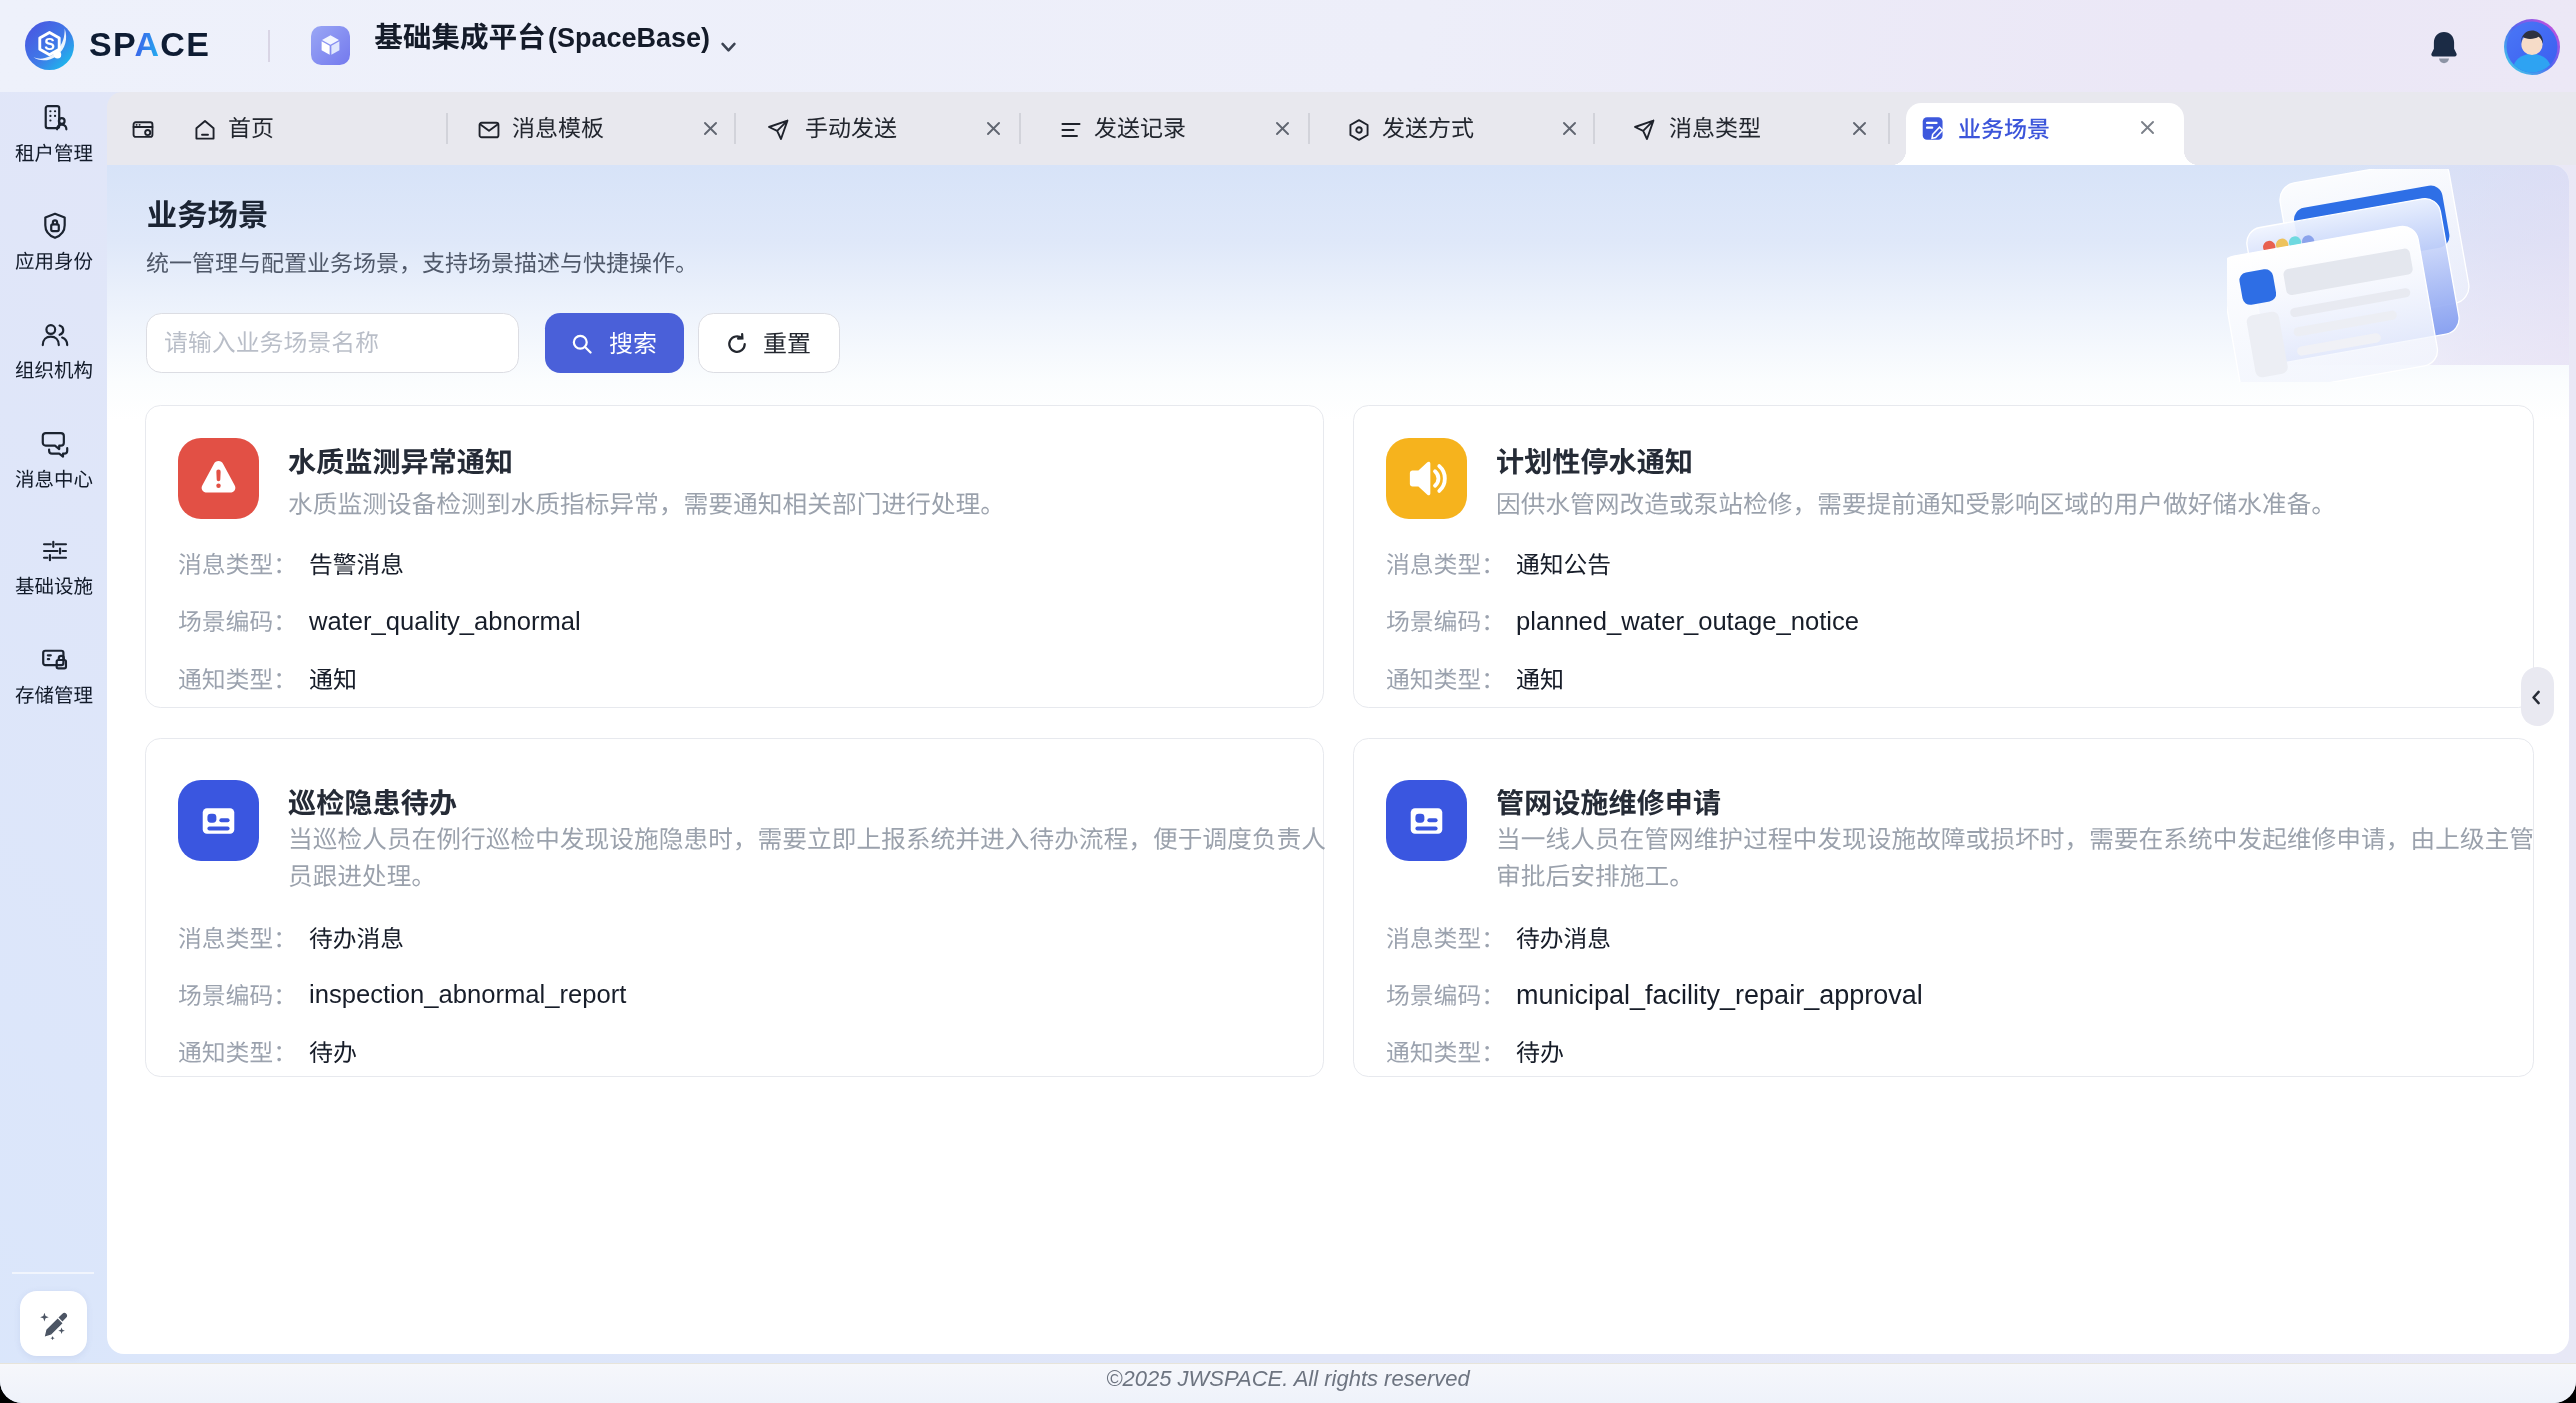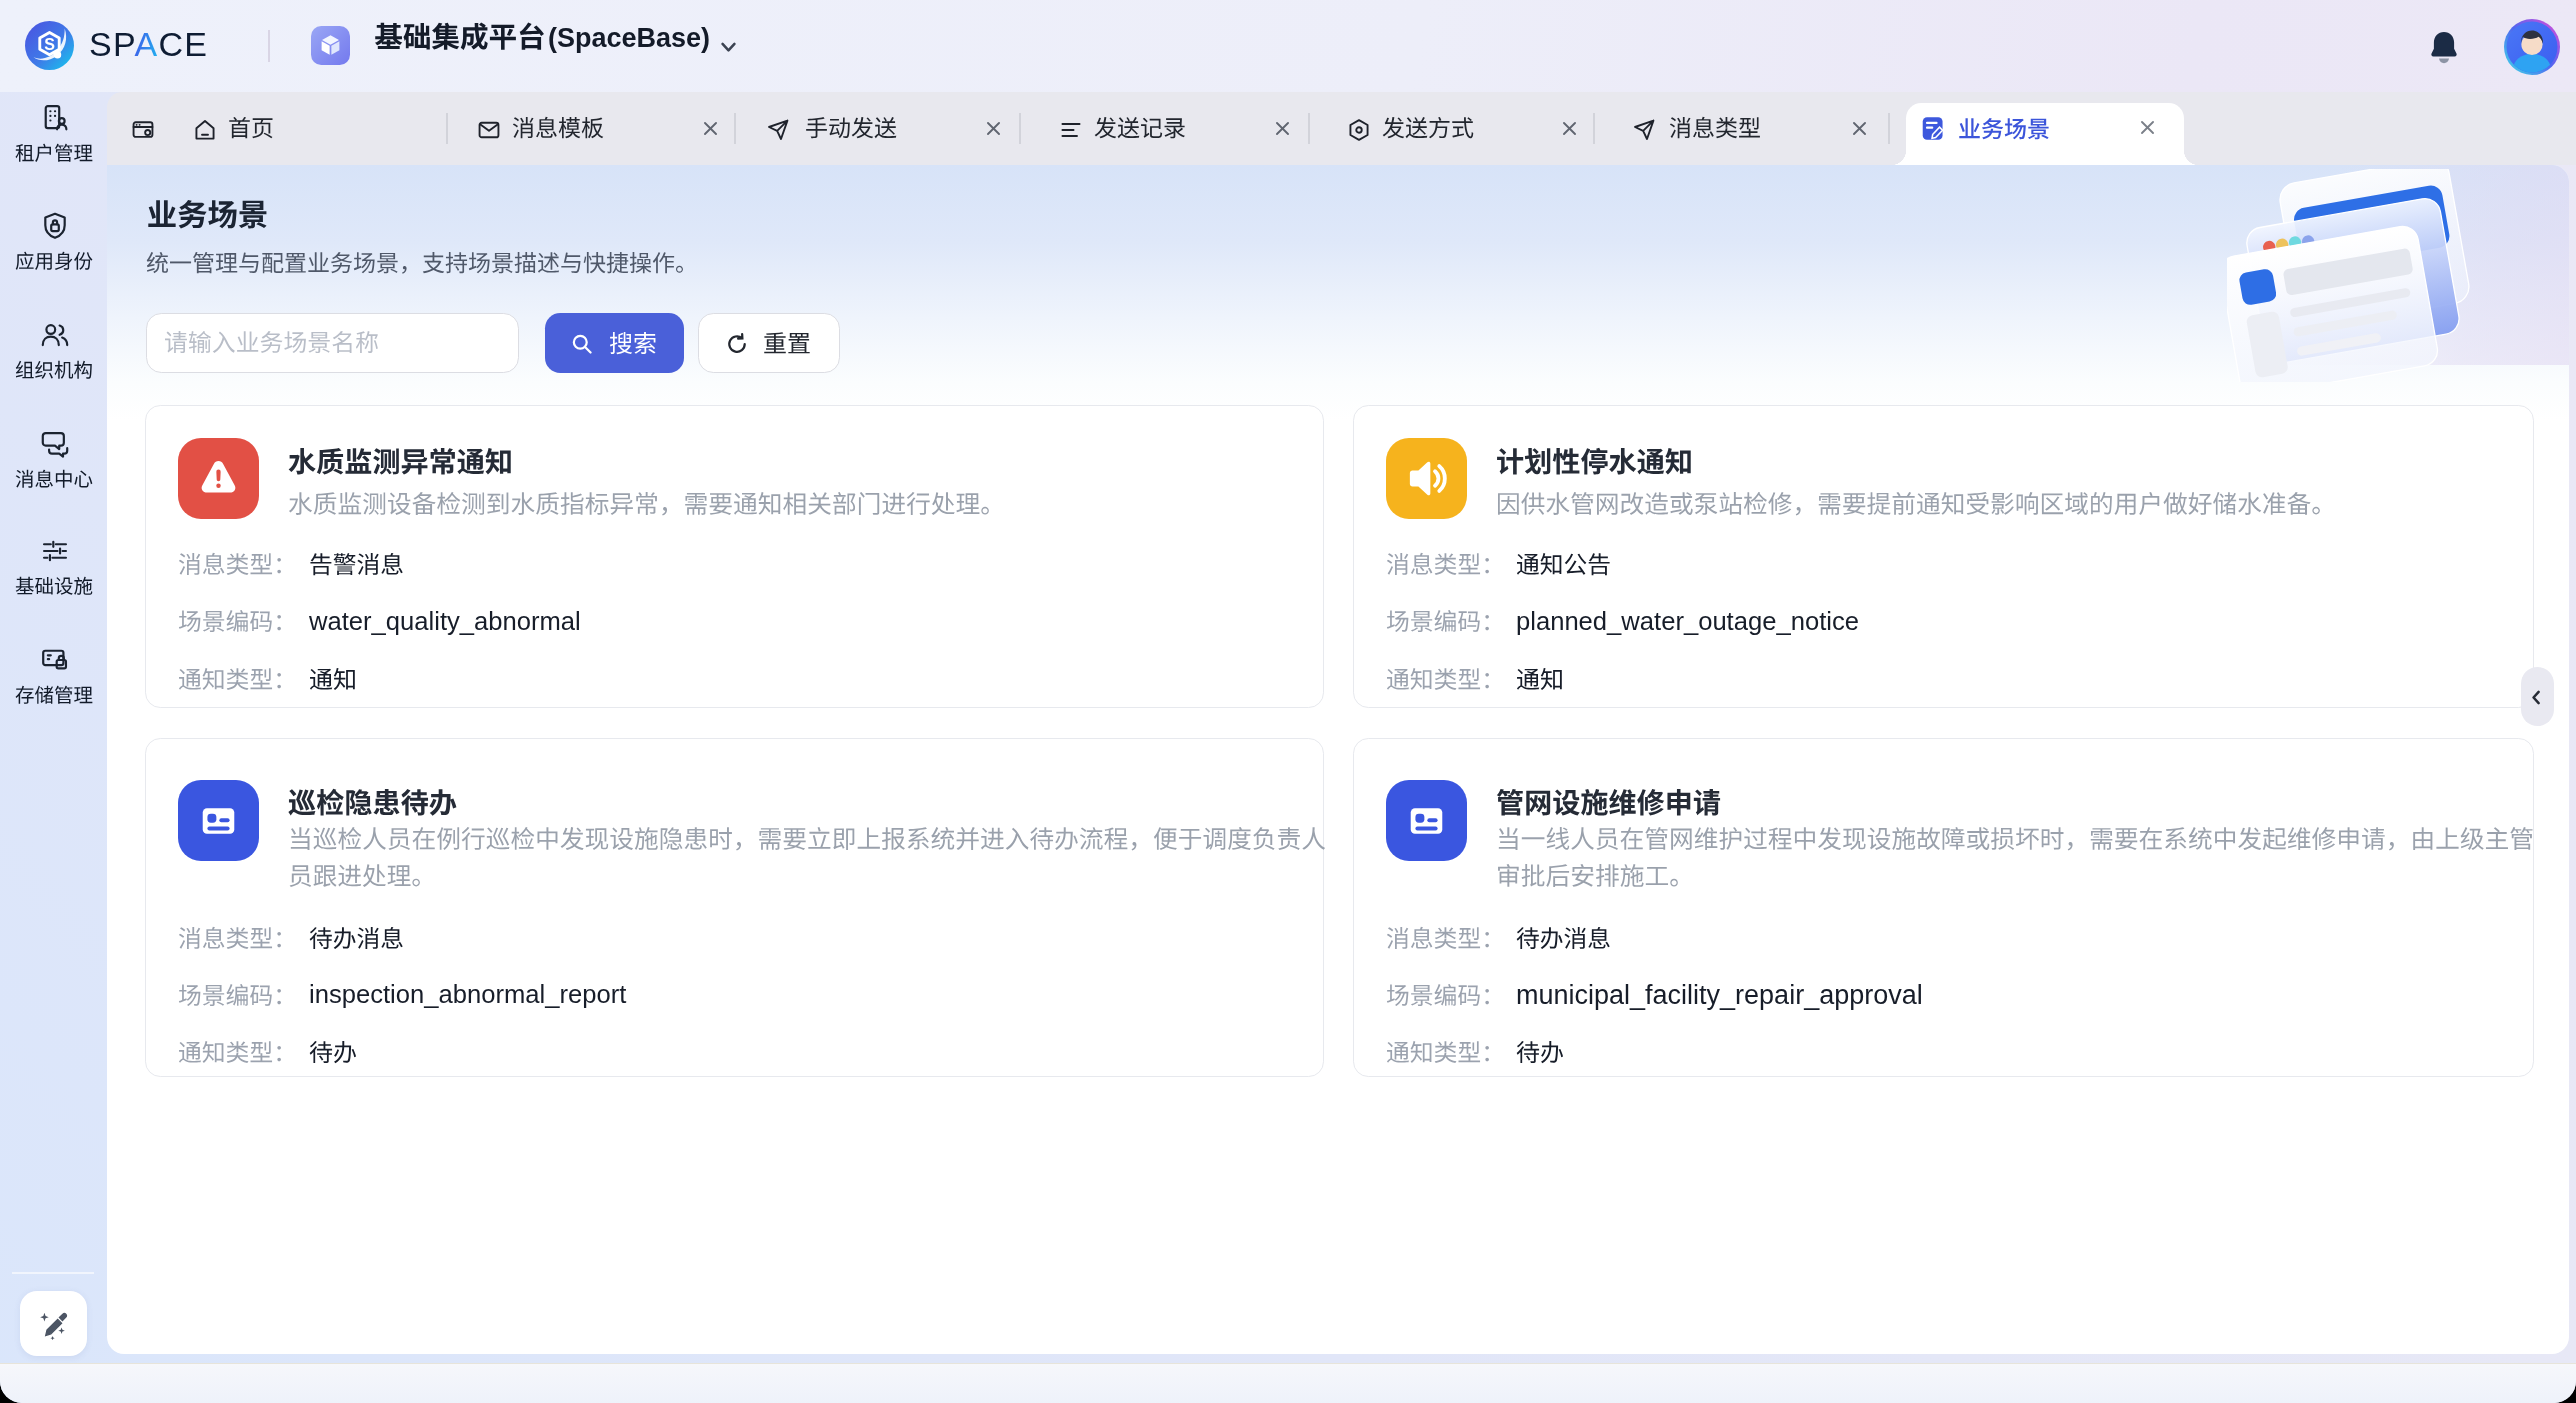--- a/index.html
+++ b/index.html
@@ -34,21 +34,21 @@
           </linearGradient>
         </defs>
 <circle cx="29" cy="29" r="29" fill="url(#lg1)"></circle>
 <path d="M47 9 C 51 21 48 33 38 41 C 29 48 17 48 10 43 C 20 47 31 43 38 35 C 45 27 47 19 47 9 Z" fill="#fff" opacity="0.9"></path>
 <circle cx="38.5" cy="40" r="4.4" fill="#fff"></circle>
 <g fill="none" stroke="#fff" stroke-width="3.4" stroke-linejoin="round" stroke-linecap="round">
 <path d="M29 13.5 L40.5 20 L40.5 33.5 L29 40 L17.5 33.5 L17.5 20 Z"></path>
 </g>
 <text x="29" y="34.5" font-family="Liberation Sans,sans-serif" font-size="19" font-weight="bold" fill="#ffffff" text-anchor="middle">S</text>
 </svg>
-      <div class="abs" style="left:89px;top:25px;font-weight:400;font-size:34px;letter-spacing:1.3px;color:#0e1c33">SP<span style="background:linear-gradient(100deg,#4152e8,#21b5f0);-webkit-background-clip:text;background-clip:text;color:transparent">A</span>CE</div>
+      <div class="abs" style="left:89px;top:25px;font-weight:700;font-size:34px;letter-spacing:1.3px;color:#0e1c33">SP<span style="background:linear-gradient(100deg,#4152e8,#21b5f0);-webkit-background-clip:text;background-clip:text;color:transparent">A</span>CE</div>
       <div class="abs" style="left:268px;top:30px;width:1.7px;height:32px;background:#d9d5e5"></div>
       <svg class="abs" style="left:311px;top:26.4px" width="39" height="39" viewBox="0 0 46 46">
 <defs>
           <linearGradient id="lg2" x1="0" y1="0" x2="1" y2="1">
 <stop offset="0" stop-color="#9aa7f5"></stop>
             <stop offset="1" stop-color="#7379ee"></stop>
           </linearGradient>
         </defs>
 <rect width="46" height="46" rx="12" fill="url(#lg2)"></rect>
 <path d="M23 11 L33 16.5 L23 22 L13 16.5 Z" fill="#f2f6ff"></path>
@@ -836,20 +836,21 @@
         <g transform="translate(0,24.64) scale(0.02800,-0.02800)">
           <use href="#g159" x="0"></use>
           <use href="#g160" x="1000"></use>
         </g>
       </svg></div>
     <div class="abs" style="left:2521px;top:667px;width:33px;height:59px;background:#e9e9f1;border-radius:17px"></div>
 <svg class="abs" style="left:2528px;top:689px" width="17" height="17" viewBox="0 0 20 20" fill="none" stroke="#262b35" stroke-width="3" stroke-linecap="round" stroke-linejoin="round">
       <path d="M12.5 3.5 L6.5 10 L12.5 16.5"></path>
     </svg>
     <div class="footer"></div>
+    <div class="abs" style="left:0;top:1366px;width:2576px;text-align:center;font-style:italic;font-size:22px;color:#6d7480">©2025 JWSPACE. All rights reserved</div>
 <svg width="0" height="0" style="position:absolute">
       <defs>
         <path id="g0" d="M659 849V774H344V850H224V774H86V677H224V377H32V279H225C170 226 97 180 23 153C48 131 83 89 100 62C156 87 211 122 260 165V101H437V36H122V-62H888V36H559V101H742V175C790 132 845 96 900 71C917 99 953 142 979 163C908 188 838 231 783 279H968V377H782V677H919V774H782V849ZM344 677H659V634H344ZM344 550H659V506H344ZM344 422H659V377H344ZM437 259V196H293C320 222 344 250 364 279H648C669 250 693 222 720 196H559V259Z"></path>
         <path id="g1" d="M43 805V697H150C125 564 84 441 21 358C37 323 59 247 63 216C77 233 91 252 104 272V-42H202V33H380V494H208C230 559 248 628 262 697H400V805ZM202 389H281V137H202ZM416 358V-33H827V-86H943V356H827V83H739V402H921V751H807V508H739V845H620V508H545V751H437V402H620V83H536V358Z"></path>
         <path id="g2" d="M438 279V227H48V132H335C243 81 124 39 15 16C40 -9 74 -54 92 -83C209 -50 338 11 438 83V-88H557V87C656 15 784 -45 901 -78C917 -50 951 -5 976 18C871 41 756 83 667 132H952V227H557V279ZM481 541V501H278V541ZM465 825C475 803 486 777 495 753H334C351 778 366 803 381 828L259 852C213 765 132 661 21 582C48 566 86 528 105 503C124 518 142 533 159 549V262H278V288H926V380H596V422H858V501H596V541H857V619H596V661H902V753H619C608 785 590 824 572 855ZM481 619H278V661H481ZM481 422V380H278V422Z"></path>
         <path id="g3" d="M514 848C514 799 516 749 518 700H108V406C108 276 102 100 25 -20C52 -34 106 -78 127 -102C210 21 231 217 234 364H365C363 238 359 189 348 175C341 166 331 163 318 163C301 163 268 164 232 167C249 137 262 90 264 55C311 54 354 55 381 59C410 64 431 73 451 98C474 128 479 218 483 429C483 443 483 473 483 473H234V582H525C538 431 560 290 595 176C537 110 468 55 390 13C416 -10 460 -60 477 -86C539 -48 595 -3 646 50C690 -32 747 -82 817 -82C910 -82 950 -38 969 149C937 161 894 189 867 216C862 90 850 40 827 40C794 40 762 82 734 154C807 253 865 369 907 500L786 529C762 448 730 373 690 306C672 387 658 481 649 582H960V700H856L905 751C868 785 795 830 740 859L667 787C708 763 759 729 795 700H642C640 749 639 798 640 848Z"></path>
         <path id="g4" d="M159 604C192 537 223 449 233 395L350 432C338 488 303 572 269 637ZM729 640C710 574 674 486 642 428L747 397C781 449 822 530 858 607ZM46 364V243H437V-89H562V243H957V364H562V669H899V788H99V669H437V364Z"></path>
         <path id="g5" d="M161 353V-89H284V-38H710V-88H839V353ZM284 78V238H710V78ZM128 420C181 437 253 440 787 466C808 438 826 412 839 389L940 463C887 547 767 671 676 758L582 695C620 658 660 615 699 572L287 558C364 632 442 721 507 814L386 866C317 746 208 624 173 592C140 561 116 541 89 535C103 503 123 443 128 420Z"></path>
         <path id="g6" d="M243 312H755V210H243ZM243 373V472H755V373ZM243 150H755V44H243ZM228 815C259 782 294 736 313 702H54V632H456C450 602 442 568 433 539H168V-80H243V-23H755V-80H833V539H512L546 632H949V702H696C725 737 757 779 785 820L702 842C681 800 643 742 611 702H345L389 725C370 758 331 808 294 844Z"></path>
         <path id="g7" d="M464 462V281C464 174 421 55 50 -19C66 -35 87 -64 96 -80C485 4 541 143 541 280V462ZM545 110C661 56 812 -27 885 -83L932 -23C854 32 703 111 589 161ZM171 595V128H248V525H760V130H839V595H478C497 630 517 673 535 715H935V785H74V715H449C437 676 419 631 403 595Z"></path>

